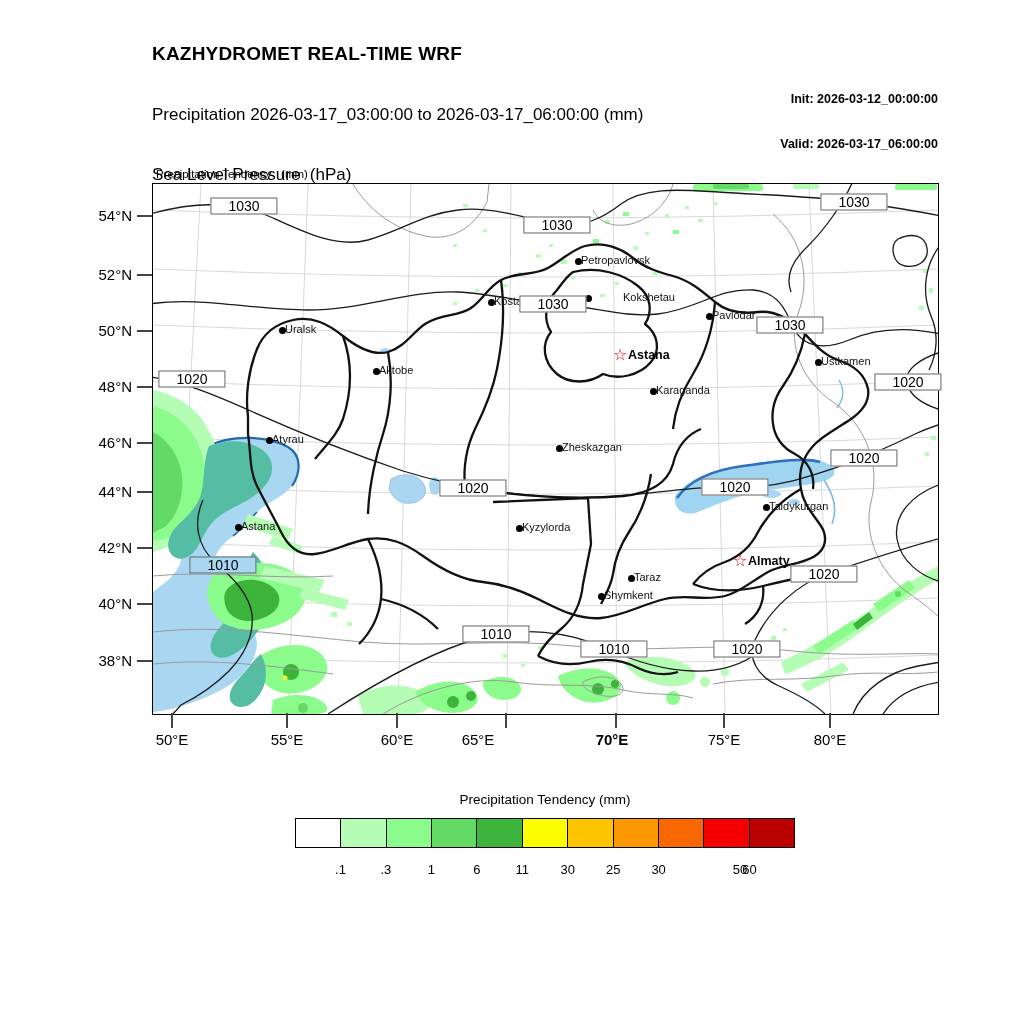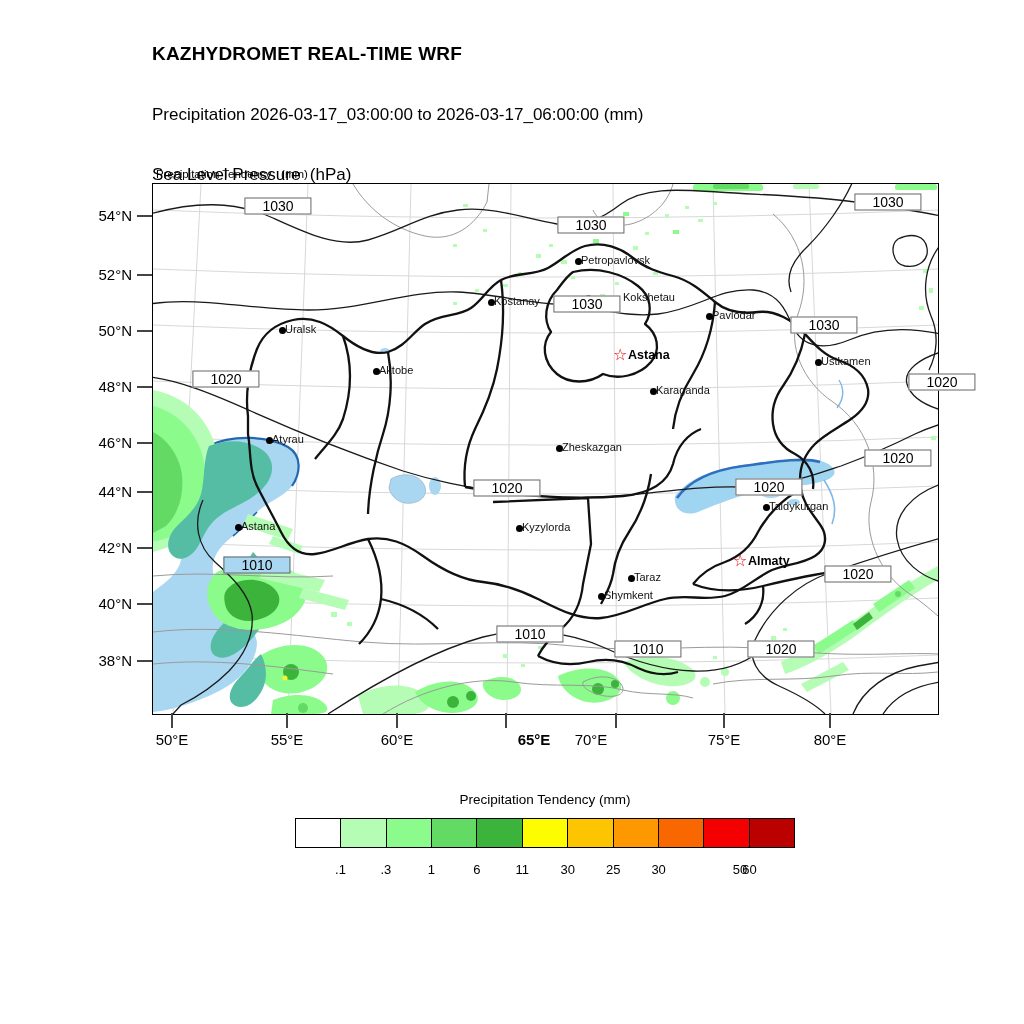--- a/index.html
+++ b/index.html
@@ -14,21 +14,21 @@
   #mapframe{position:absolute;left:152px;top:183px;width:785px;height:530px;
             border:1.3px solid #000;background:#fff;}
   #mapsvg{position:absolute;left:0;top:0;}
   #overlay{position:absolute;left:0;top:0;width:785px;height:530px;}
   .city-dot{position:absolute;width:7px;height:7px;border-radius:50%;background:#000;}
   .city-star{position:absolute;color:#e60000;font-size:16px;font-weight:bold;line-height:16px;
              font-family:"DejaVu Sans",sans-serif;}
   .city-label{position:absolute;font-size:11px;white-space:nowrap;color:#111;}
   .city-label.bold{font-weight:bold;font-size:12.5px;color:#000;}
   .plabel{position:absolute;transform:translate(-50%,-50%);background:#fff;border:1px solid #666;
-          font-size:14px;line-height:15px;padding:0 17px;color:#000;margin-left:34px;}
+          font-size:14px;line-height:15px;padding:0 17px;color:#000;}
   .lat-label{position:absolute;width:60px;text-align:right;font-size:15px;}
   .lat-tick{position:absolute;width:15px;height:2px;background:#444;}
   .lon-label{position:absolute;width:60px;text-align:center;font-size:15px;}
   .lon-tick{position:absolute;width:2px;height:15px;background:#444;}
   #cbar-title{position:absolute;left:295px;top:792px;width:500px;text-align:center;font-size:13.5px;}
   #cbar{position:absolute;left:295px;top:818px;width:500px;height:30px;display:flex;}
   .cbar-cell{flex:1;border:1px solid #000;margin-left:-1px;}
   .cbar-cell:first-child{margin-left:0;}
   #cbar-ticks{position:absolute;left:0;top:0;}
   .cbar-tick{position:absolute;transform:translateX(-50%);font-size:13px;}
@@ -37,20 +37,24 @@
 <body>
 
 <div id="page">
 
   <div class="hdr">
     <div class="t1">KAZHYDROMET REAL-TIME WRF</div>
     <div class="t2">Precipitation 2026-03-17_03:00:00 to 2026-03-17_06:00:00 (mm)</div>
     <div class="t3">Sea Level Pressure  (hPa)</div>
   </div>
 
+  <div class="iv">
+    <div>Init: 2026-03-12_00:00:00</div>
+    <div>Valid: 2026-03-17_06:00:00</div>
+  </div>
 
   <div class="mlg">
     <div>Precipitation Tendency   (mm)</div>
     <div>Sea Level Pressure   (hPa)</div>
   </div>
 
   <div id="mapframe">
     <svg id="mapsvg" viewBox="0 0 785 530" width="785" height="530">
 
       <g stroke="#d8d8d8" fill="none" stroke-width="1">
@@ -312,20 +316,20 @@
     <div class="lat-tick" style="left: 137px; top: 603px;"></div>
     <div class="lat-label" style="left: 72px; top: 652px;">38°N</div>
     <div class="lat-tick" style="left: 137px; top: 660px;"></div>
     <div class="lon-tick" style="left: 171px; top: 713px;"></div>
     <div class="lon-label" style="left: 142px; top: 731px;">50°E</div>
     <div class="lon-tick" style="left: 286px; top: 713px;"></div>
     <div class="lon-label" style="left: 257px; top: 731px;">55°E</div>
     <div class="lon-tick" style="left: 396px; top: 713px;"></div>
     <div class="lon-label" style="left: 367px; top: 731px;">60°E</div>
     <div class="lon-tick" style="left: 505px; top: 713px;"></div>
-    <div class="lon-label" style="left: 504px; top: 731px; font-weight: bold;">65°E</div>
+    <div class="lon-label" style="left: 448px; top: 731px;">65°E</div>
     <div class="lon-tick" style="left: 615px; top: 713px;"></div>
-    <div class="lon-label" style="left: 561px; top: 731px;">70°E</div>
+    <div class="lon-label" style="left: 582px; top: 731px; font-weight: bold;">70°E</div>
     <div class="lon-tick" style="left: 723px; top: 713px;"></div>
     <div class="lon-label" style="left: 694px; top: 731px;">75°E</div>
     <div class="lon-tick" style="left: 829px; top: 713px;"></div>
     <div class="lon-label" style="left: 800px; top: 731px;">80°E</div>
   </div>
 
 </body></html>

